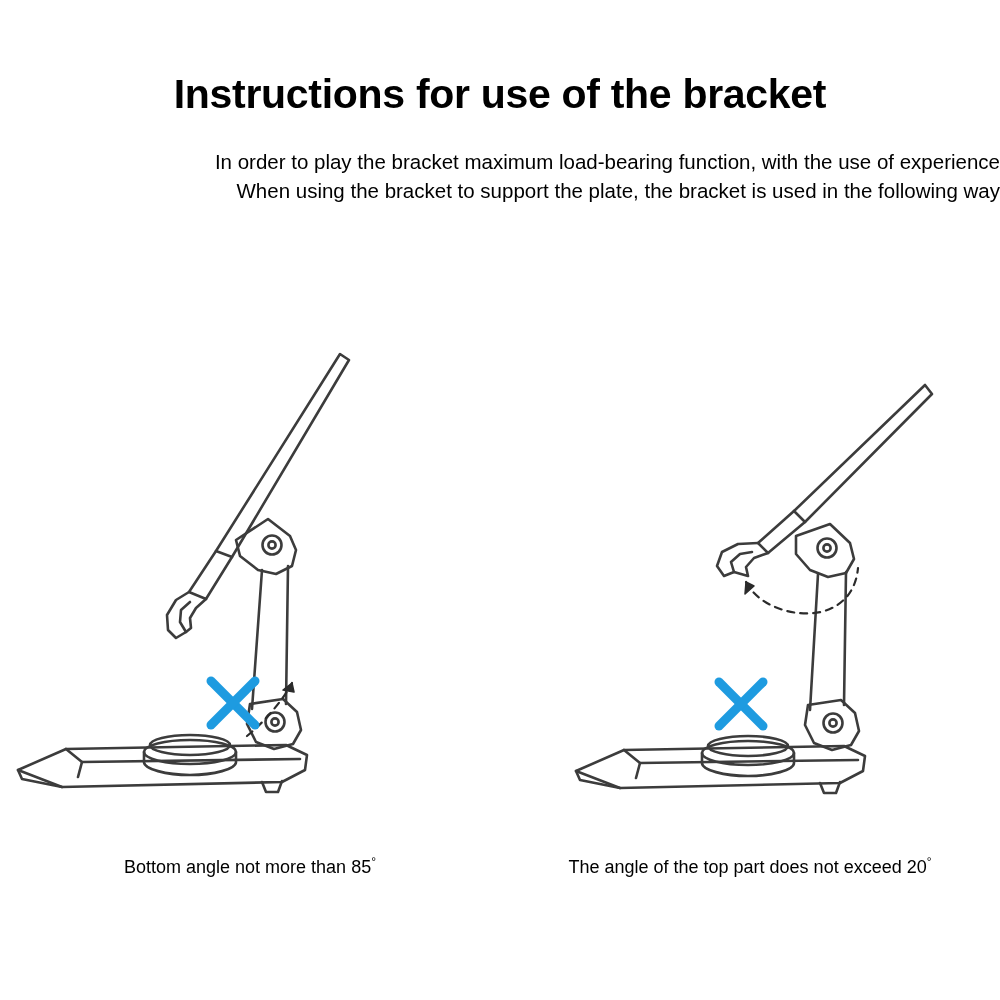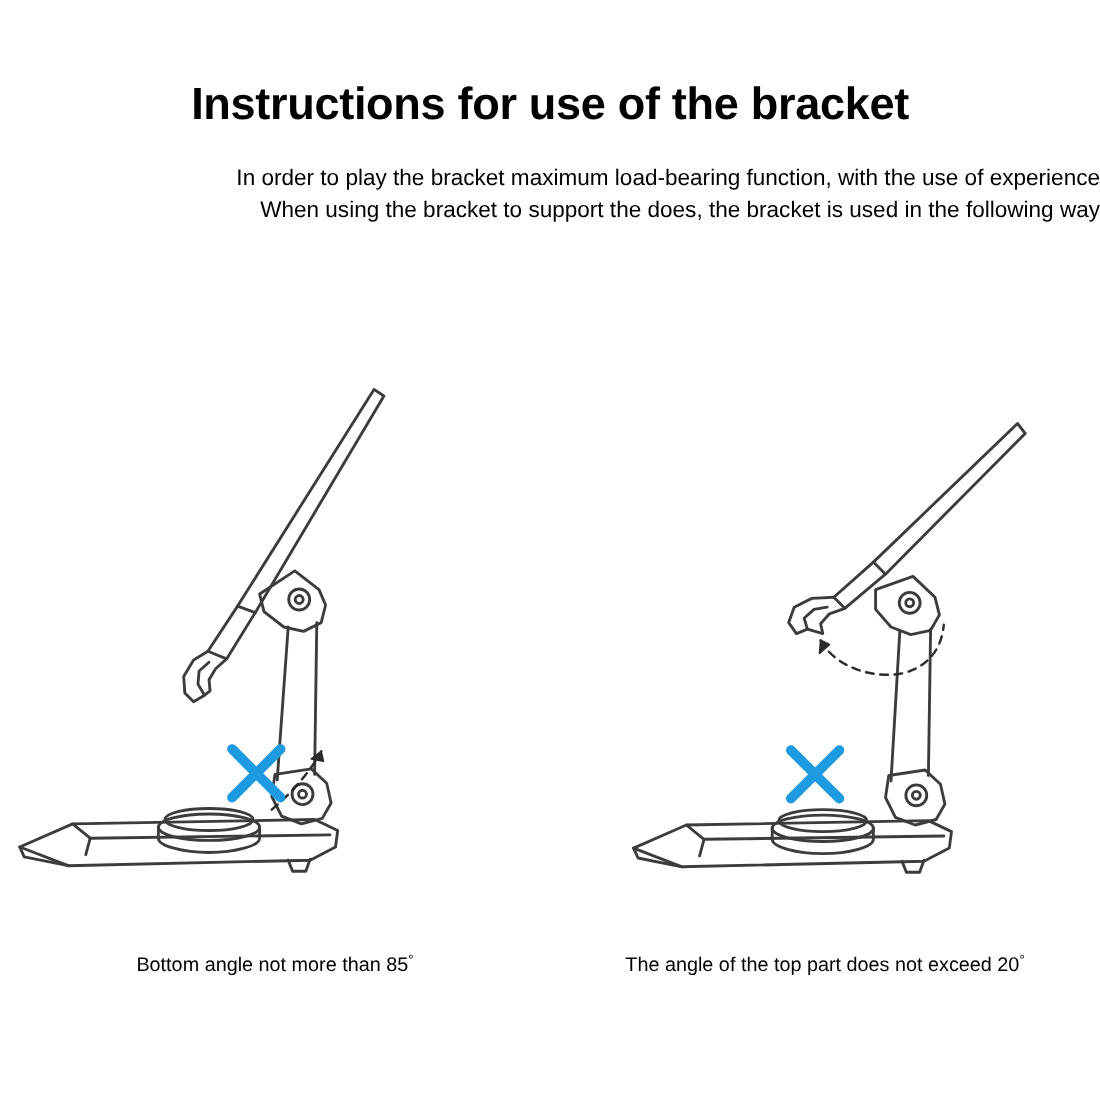--- a/index.html
+++ b/index.html
@@ -55,42 +55,42 @@
     position: relative;
   }
   .panel svg {
     display: block;
     position: absolute;
     top: 0;
     left: 0;
   }
   .caption {
     position: absolute;
-    bottom: 32px;
+    bottom: 42px;
     left: 0;
     width: 500px;
     text-align: center;
     font-size: 18px;
     color: #000;
   }
   .deg {
     font-size: 12px;
     vertical-align: super;
   }
 </style>
 </head>
 <body>
 
 <div class="page">
 
   <h1 class="title">Instructions for use of the bracket</h1>
 
   <div class="subtitle-block">
     <span class="subtitle-line">In order to play the bracket maximum load-bearing function, with the use of experience</span>
-    <span class="subtitle-line">When using the bracket to support the does, the bracket is used in the following way</span>
+    <span class="subtitle-line">When using the bracket to support the plate, the bracket is used in the following way</span>
   </div>
 
   <div class="panels">
 
     <div class="panel">
       <svg width="500" height="620" viewBox="0 0 500 620">
         <g fill="none" stroke="#3C3C3C" stroke-width="2.6" stroke-linejoin="round" stroke-linecap="round">
 
           <path d="M340 54 L349 60 L232 257 L216 251 Z"></path>
 

